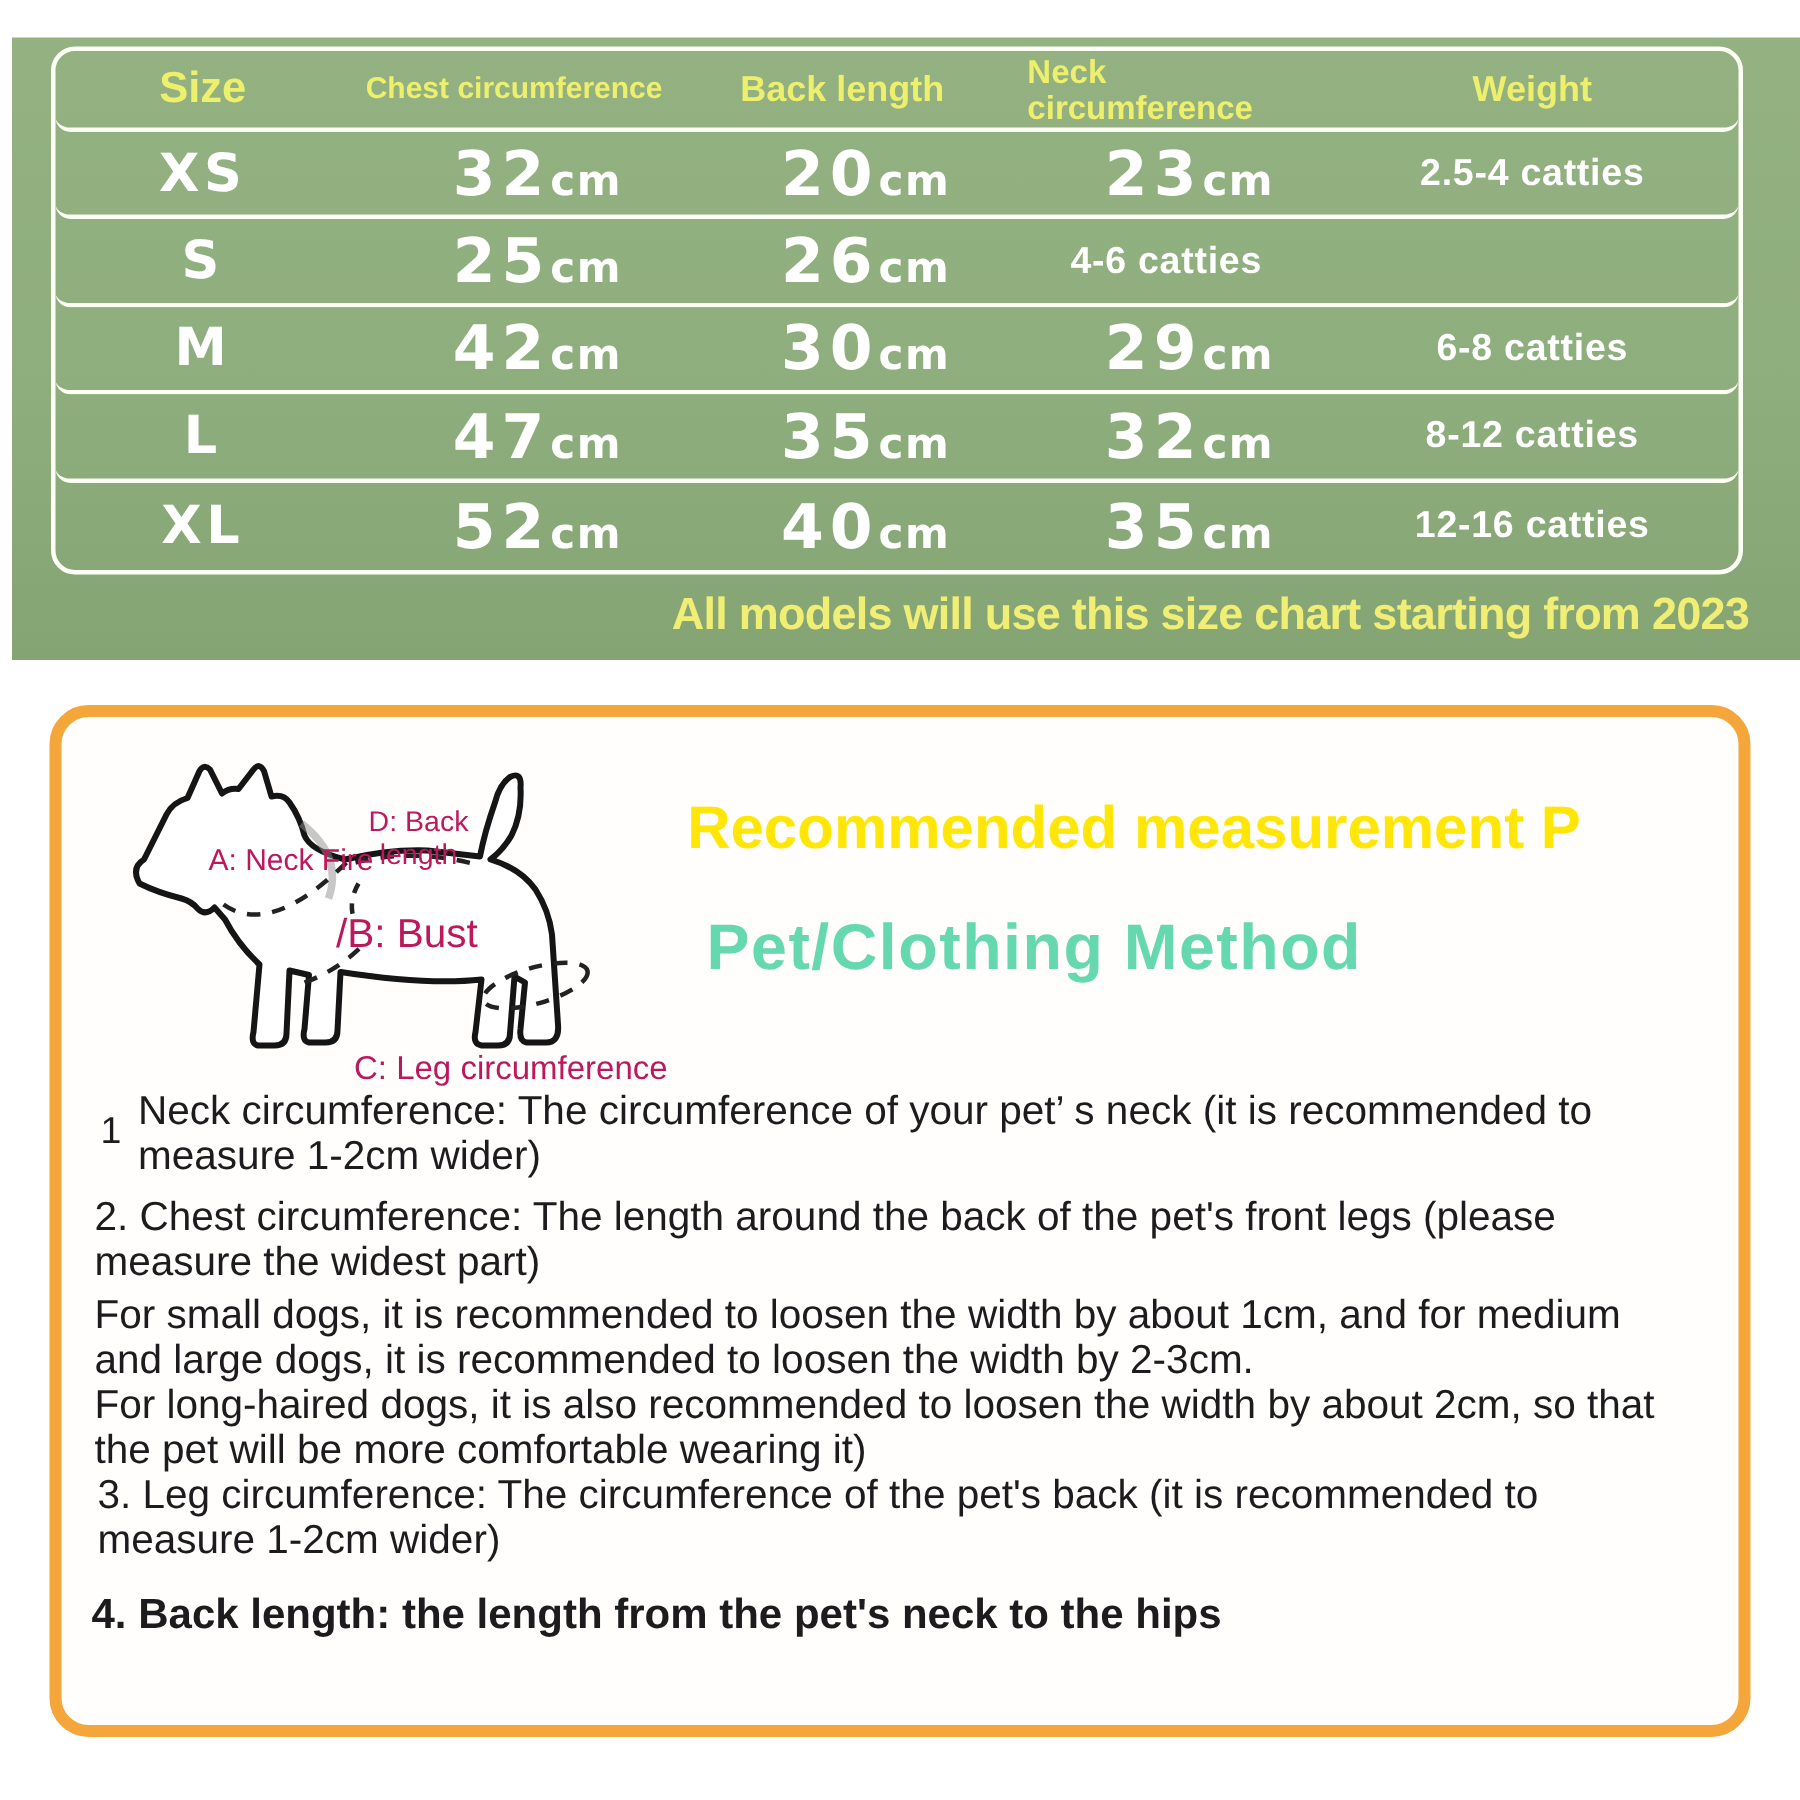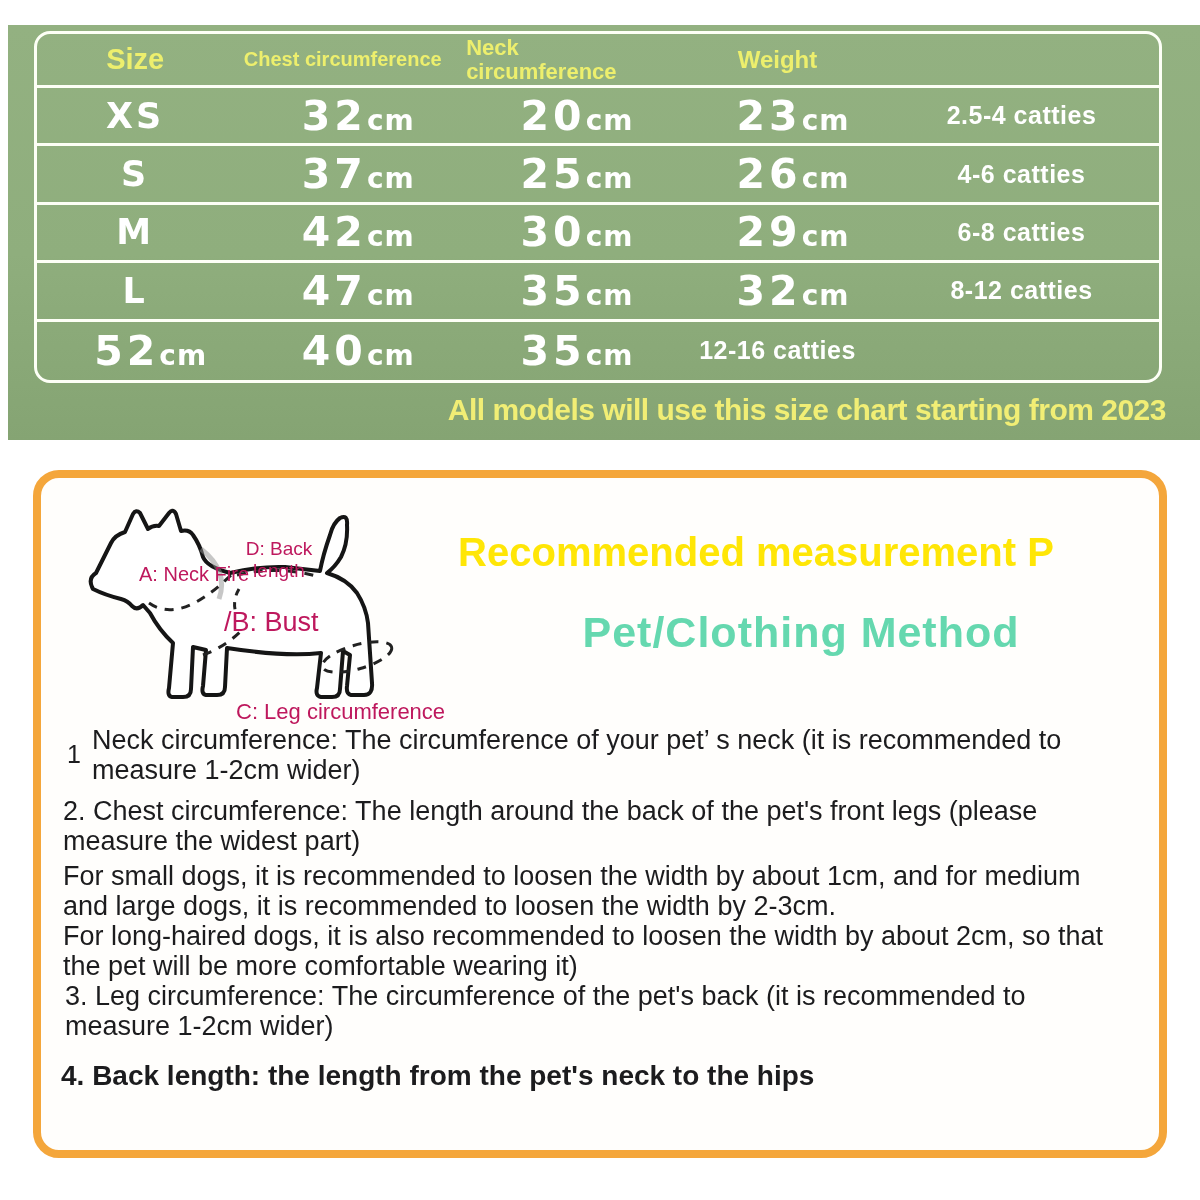--- a/index.html
+++ b/index.html
@@ -6,21 +6,21 @@
   .page{position:relative;width:1200px;height:1200px;background:#ffffff;overflow:hidden;
         font-family:"Liberation Sans",sans-serif;}
 
   
   .green-panel{position:absolute;top:25px;left:8px;width:1192px;height:415px;
                background:linear-gradient(180deg,#93b181 0%,#8fae7d 55%,#85a473 100%);}
   .table-frame{position:absolute;top:6px;left:26px;width:1128px;height:352px;
                border:3px solid #fdfff6;border-radius:16px;box-sizing:border-box;
                display:grid;grid-template-rows:54px repeat(5,1fr);}
   .t-row{display:grid;grid-template-columns:17.5% 19.5% 19.5% 19% 24.5%;
-         border-bottom:3px solid #fdfff6;align-items:center;}
+         border-bottom:3px solid #fdfff6;align-items:center;border-radius:10px;}
   .t-row:last-child{border-bottom:none;}
   .t-cell{text-align:center;color:#ffffff;}
   .t-header .t-cell{color:#edef6d;font-weight:bold;}
   .th-size{font-size:29px;}
   .th-chest{font-size:20px;}
   .th-back{font-size:24px;}
   .th-neck{font-size:22px;text-align:left;padding-left:14px;line-height:24px;}
   .th-weight{font-size:24px;}
   .size-cell{font-family:"DejaVu Sans",sans-serif;font-size:35px;font-weight:bold;letter-spacing:3px;}
   .num{font-family:"DejaVu Sans",sans-serif;font-size:41px;font-weight:bold;letter-spacing:4px;margin-left:31px;}
@@ -34,21 +34,21 @@
              box-sizing:border-box;border:8px solid #f4a63b;border-radius:26px;
              background:#fffefc;}
   .dog-svg{position:absolute;left:44px;top:27px;width:320px;height:200px;}
   .lbl{position:absolute;color:#be185d;font-weight:normal;white-space:pre-line;}
   .lbl-a{left:98px;top:85px;font-size:20px;}
   .lbl-d{left:196px;top:60px;width:84px;text-align:center;font-size:19px;line-height:22px;}
   .lbl-b{left:183px;top:129px;font-size:27px;text-align:center;}
   .lbl-c{left:195px;top:221px;font-size:22px;}
   .h1{position:absolute;left:370px;top:52px;width:690px;text-align:center;
       color:#ffe606;font-size:40px;font-weight:bold;}
-  .h2{position:absolute;left:430px;top:130px;width:660px;text-align:center;
+  .h2{position:absolute;left:430px;top:130px;width:660px;
       color:#65d8af;font-size:43px;font-weight:bold;letter-spacing:1px;}
   .txt{position:absolute;color:#1c1c1e;font-size:27px;line-height:30px;white-space:pre-line;}
   .item1{left:18px;top:247px;display:flex;}
   .item1 .marker{width:30px;font-size:25px;padding-top:14px;text-align:center;flex:none;
                  white-space:normal;}
   .item1 .body{margin-left:3px;}
   .item2{left:22px;top:318px;}
   .note {left:22px;top:383px;}
   .item3{left:24px;top:503px;}
   .item4{left:20px;top:583px;font-weight:bold;font-size:28px;}
@@ -57,35 +57,35 @@
 <body>
 
 <div class="page">
 
   <div class="green-panel">
     <div class="table-frame">
 
       <div class="t-row t-header">
         <div class="t-cell th-size">Size</div>
         <div class="t-cell th-chest">Chest circumference</div>
+        <div class="t-cell th-back">Back length</div>
         <div class="t-cell th-neck">Neck circumference</div>
         <div class="t-cell th-weight">Weight</div>
       </div>
 
       <div class="t-row">
         <div class="t-cell size-cell">XS</div>
         <div class="t-cell"><span class="num">32</span><span class="unit">cm</span></div>
         <div class="t-cell"><span class="num">20</span><span class="unit">cm</span></div>
         <div class="t-cell"><span class="num">23</span><span class="unit">cm</span></div>
         <div class="t-cell weight-cell">2.5-4 catties</div>
       </div>
 
       <div class="t-row">
         <div class="t-cell size-cell">S</div>
-        <div class="t-cell"><span class="num">37</span><span class="unit">cm</span></div>
         <div class="t-cell"><span class="num">25</span><span class="unit">cm</span></div>
         <div class="t-cell"><span class="num">26</span><span class="unit">cm</span></div>
         <div class="t-cell weight-cell">4-6 catties</div>
       </div>
 
       <div class="t-row">
         <div class="t-cell size-cell">M</div>
         <div class="t-cell"><span class="num">42</span><span class="unit">cm</span></div>
         <div class="t-cell"><span class="num">30</span><span class="unit">cm</span></div>
         <div class="t-cell"><span class="num">29</span><span class="unit">cm</span></div>
@@ -94,20 +94,21 @@
 
       <div class="t-row">
         <div class="t-cell size-cell">L</div>
         <div class="t-cell"><span class="num">47</span><span class="unit">cm</span></div>
         <div class="t-cell"><span class="num">35</span><span class="unit">cm</span></div>
         <div class="t-cell"><span class="num">32</span><span class="unit">cm</span></div>
         <div class="t-cell weight-cell">8-12 catties</div>
       </div>
 
       <div class="t-row">
+        <div class="t-cell size-cell">XL</div>
         <div class="t-cell"><span class="num">52</span><span class="unit">cm</span></div>
         <div class="t-cell"><span class="num">40</span><span class="unit">cm</span></div>
         <div class="t-cell"><span class="num">35</span><span class="unit">cm</span></div>
         <div class="t-cell weight-cell">12-16 catties</div>
       </div>
 
     </div>
     <div class="caption">All models will use this size chart starting from 2023</div>
   </div>
 

